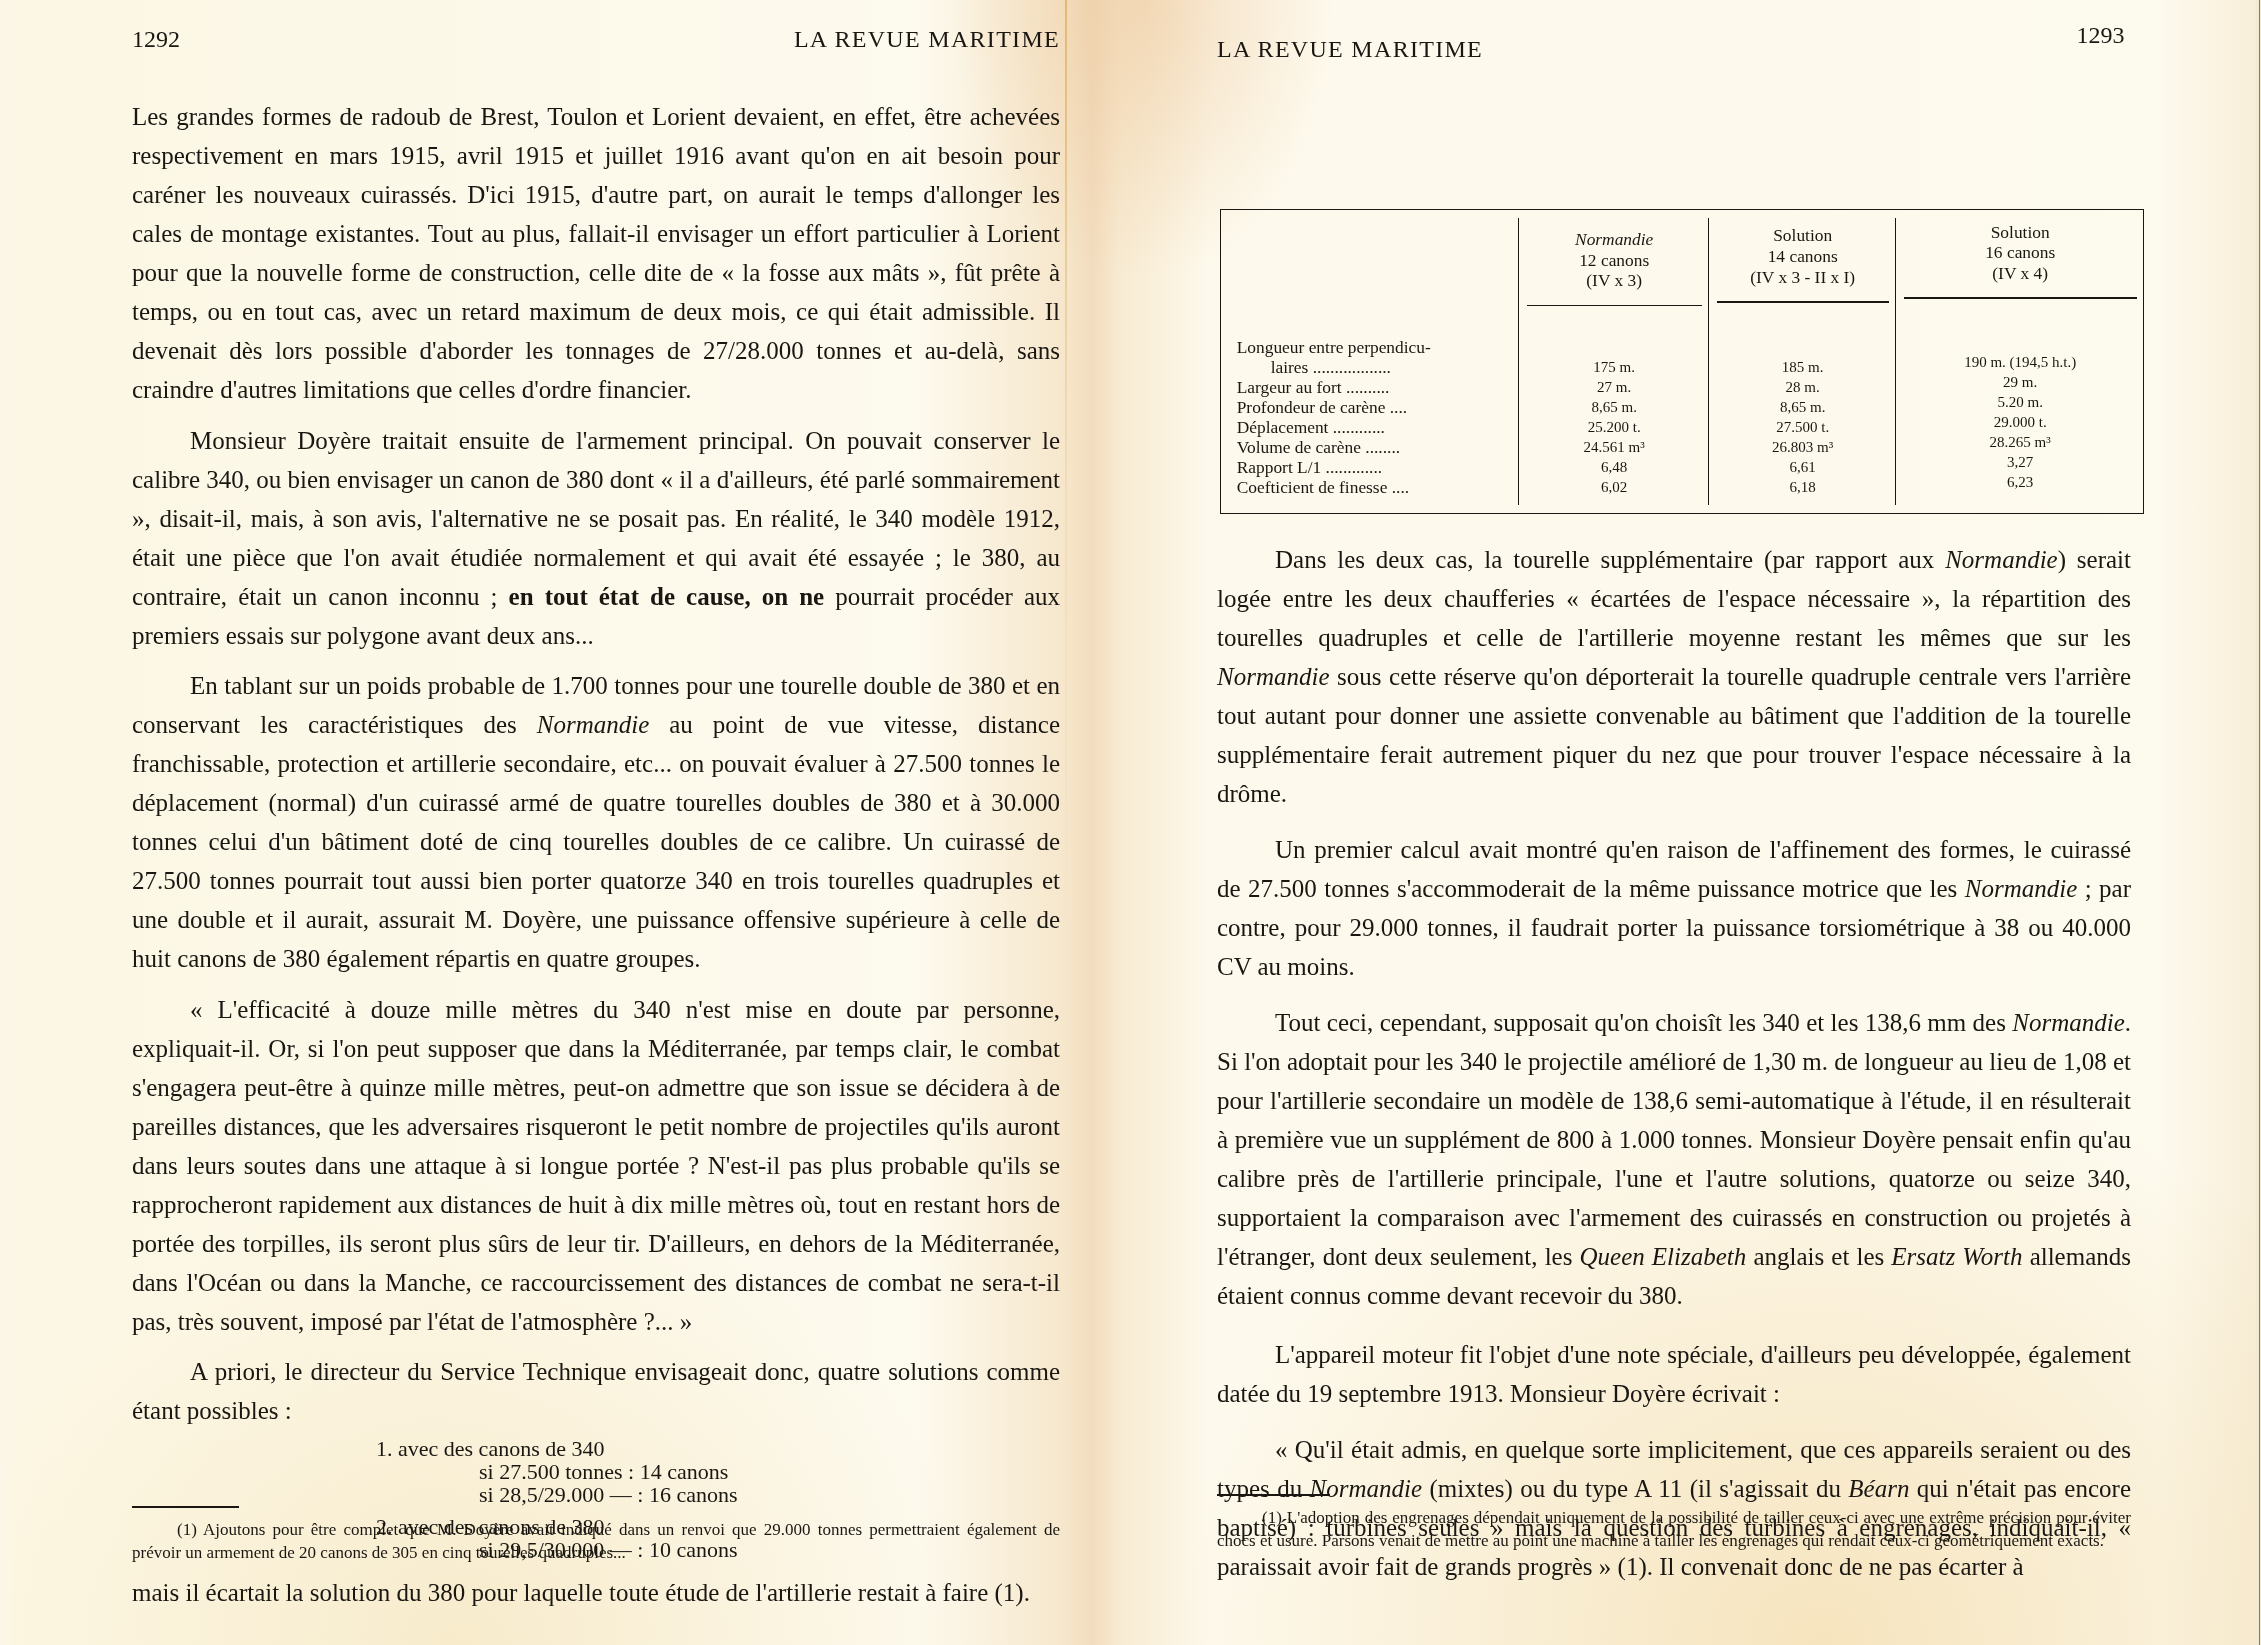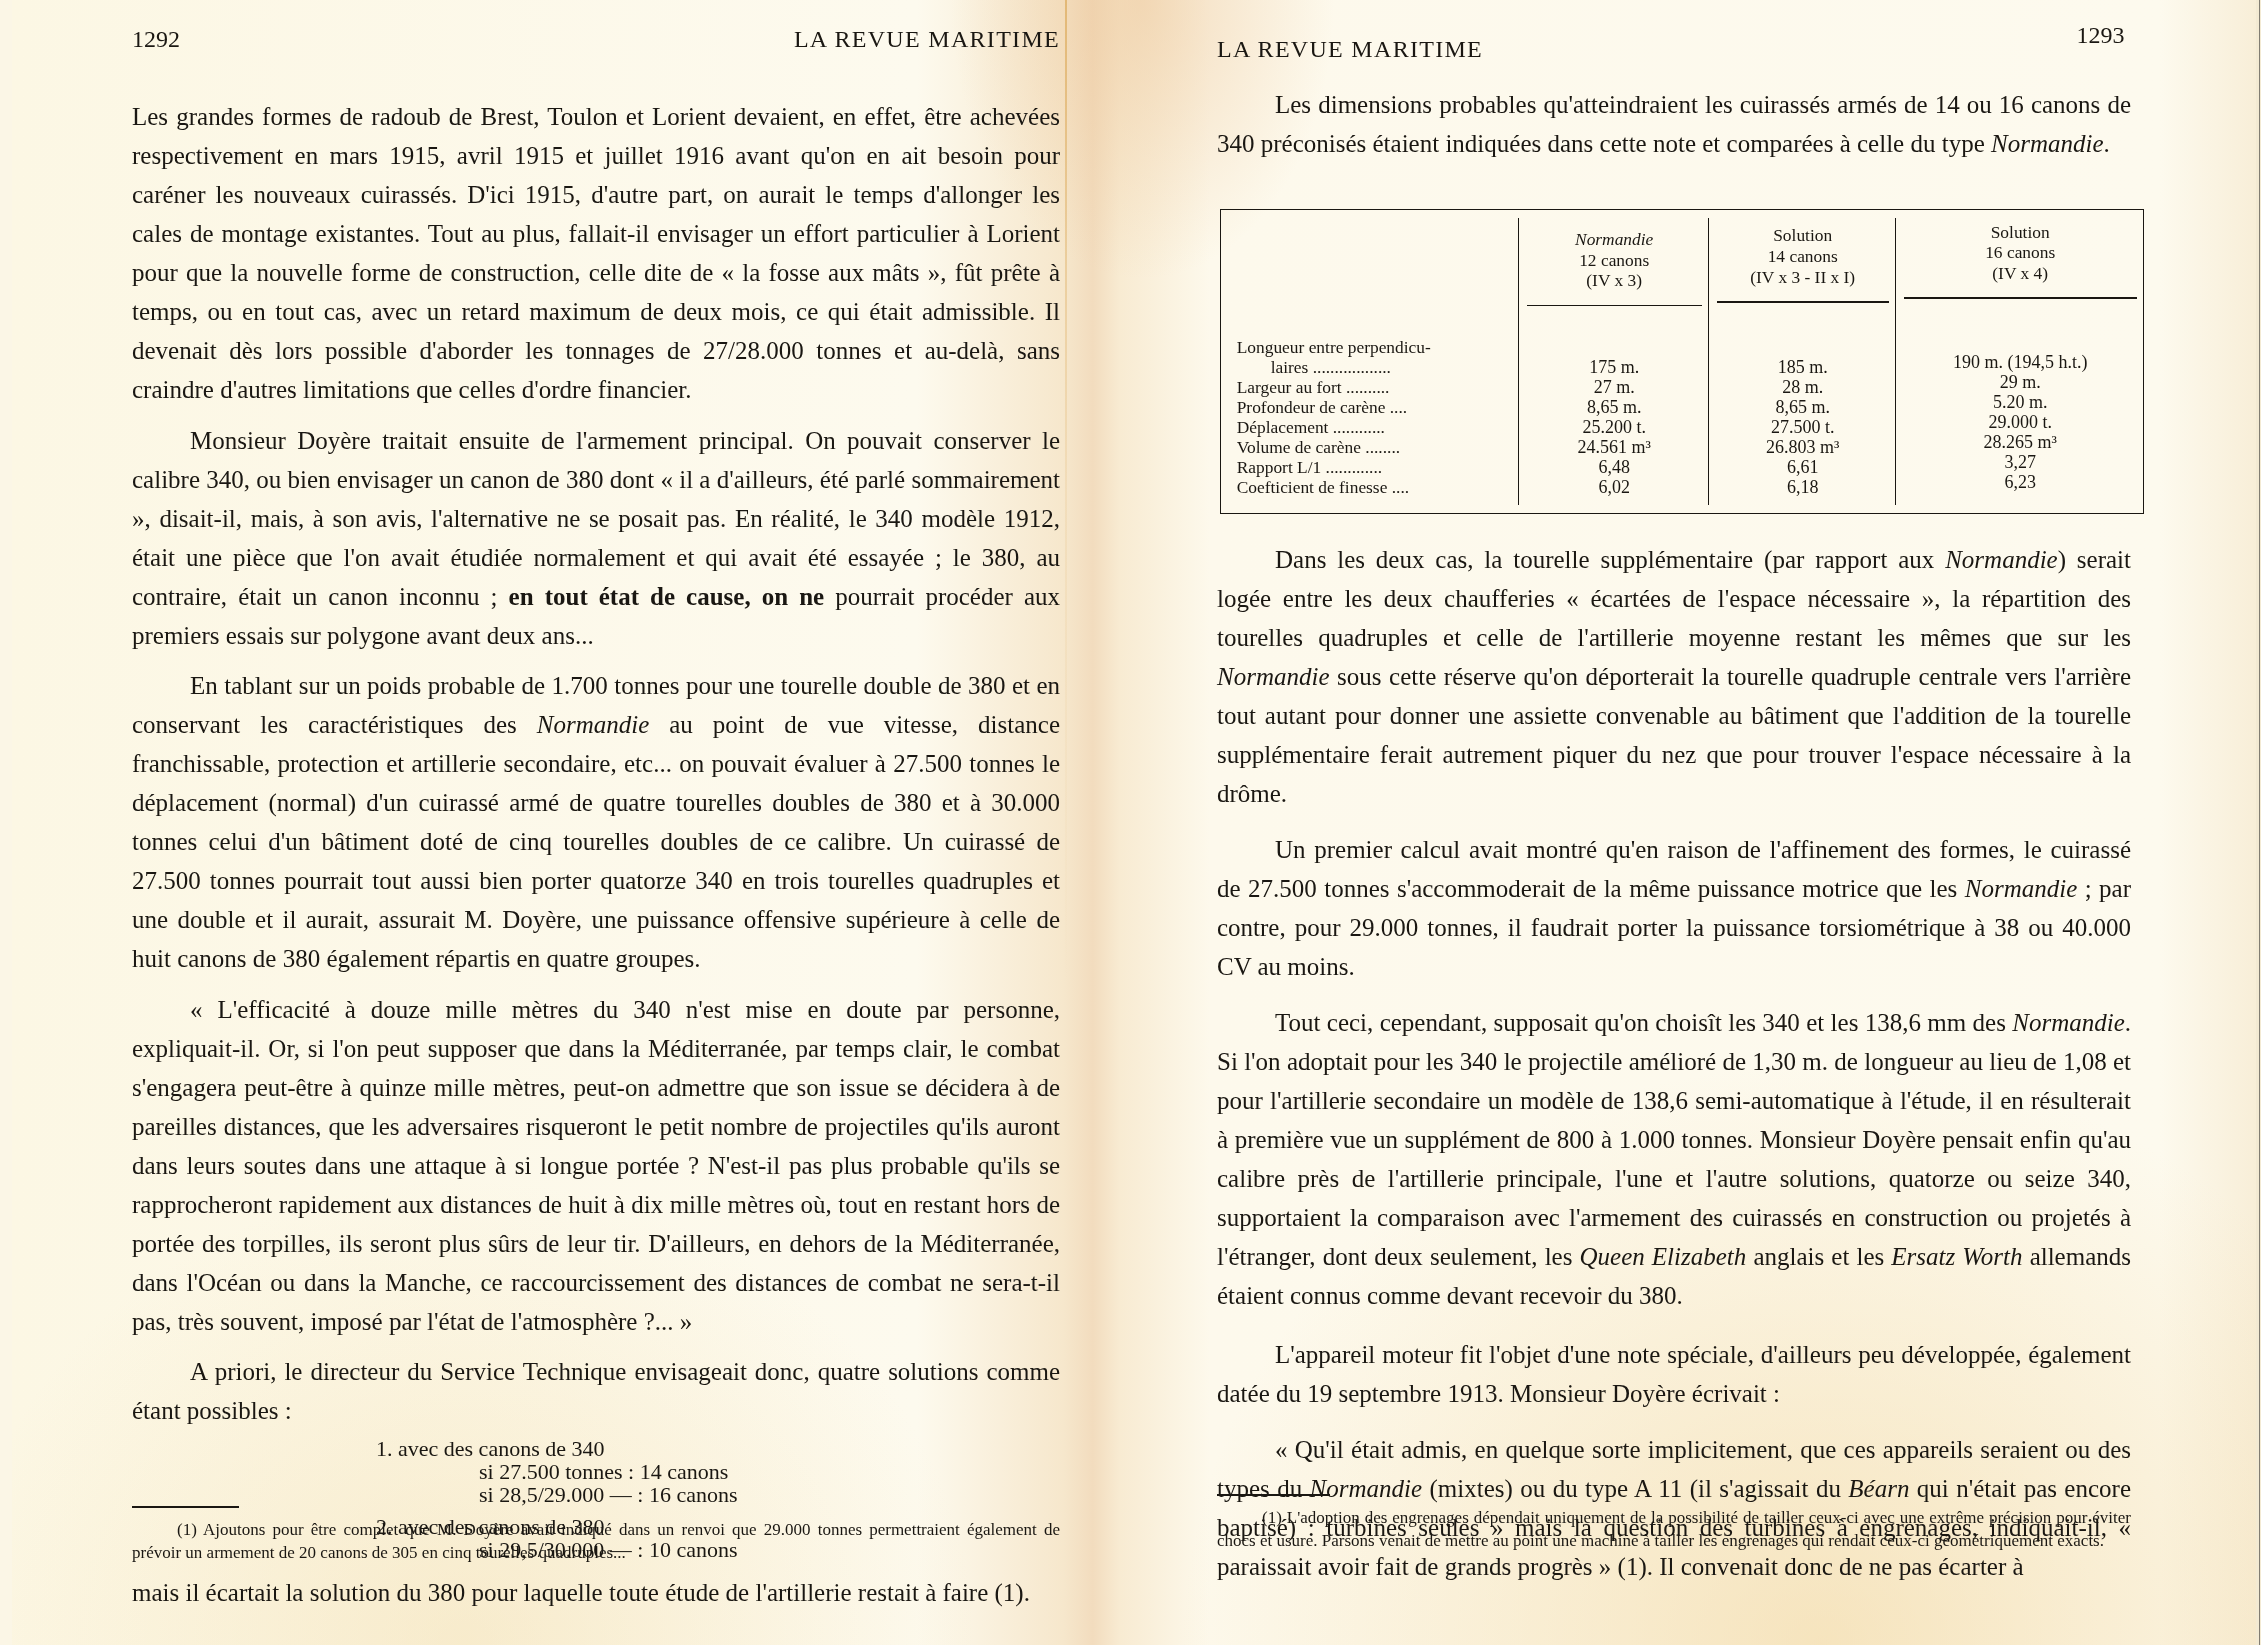--- a/index.html
+++ b/index.html
@@ -75,21 +75,21 @@
   .spec-table .col.c0 { left:0; width:297px; }
   .spec-table .col.c1 { left:297px; width:190px; border-left:1.3px solid #1a1712; }
   .spec-table .col.c2 { left:487px; width:187px; border-left:1.3px solid #1a1712; }
   .spec-table .col.c3 { left:674px; width:248px; border-left:1.3px solid #1a1712; }
   .spec-table .hdr { text-align:center; padding-top:11.6px; height:72px; position:relative; font-size:17.4px; line-height:20.6px; }
   .spec-table .hdr .rule { position:absolute; left:7.7px; right:7.7px; bottom:-5.2px; height:1.9px; background:#1a1712; }
   .spec-table .hdr em { font-style:italic; }
   .spec-table .labels { position:absolute; left:15.5px; right:9px; top:119px; font-size:17.4px; }
   .spec-table .labels div { white-space:nowrap; overflow:hidden; }
   .spec-table .labels .indent { padding-left:34px; }
-  .spec-table .vals { position:absolute; left:0; right:0; top:139px; text-align:center; font-size:18px; }
+  .spec-table .vals { position:absolute; left:0; right:0; top:139px; text-align:center; font-size:15px; }
   .spec-table .vals div { white-space:nowrap; }
 </style>
 </head>
 <body>
 
 <div class="spread">
   <div class="gutter-line"></div>
   <div class="right-edge"></div>
 
   <div class="page left">
@@ -122,23 +122,20 @@
       <p>(1) Ajoutons pour être complet que M. Doyère avait indiqué dans un renvoi que 29.000 tonnes permettraient également de prévoir un armement de 20 canons de 305 en cinq tourelles quadruples...</p>
     </div>
   </div>
 
   <div class="page right">
     <div class="running-head">
       <span class="title">LA REVUE MARITIME</span>
       <span class="pgnum">1293</span>
     </div>
 
-    <div class="body" style="top:85px;">
-      <p class="ind"><span>Les dimensions probables qu'atteindraient les cuirassés armés de 14 ou 16 canons de 340 préconisés étaient indiquées dans cette note et comparées à celle du type </span><em>Normandie</em><span>.</span></p>
-    </div>
 
     <div class="spec-table">
       <div class="col c0">
         <div class="labels">
           <div>Longueur entre perpendicu-</div>
           <div class="indent">laires ..................</div>
           <div>Largeur au fort ..........</div>
           <div>Profondeur de carène ....</div>
           <div>Déplacement ............</div>
           <div>Volume de carène ........</div>

